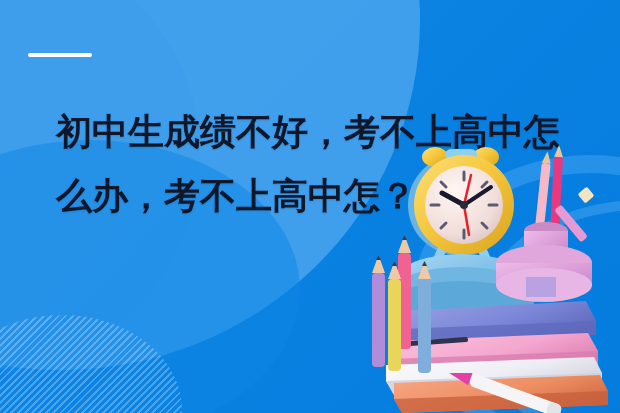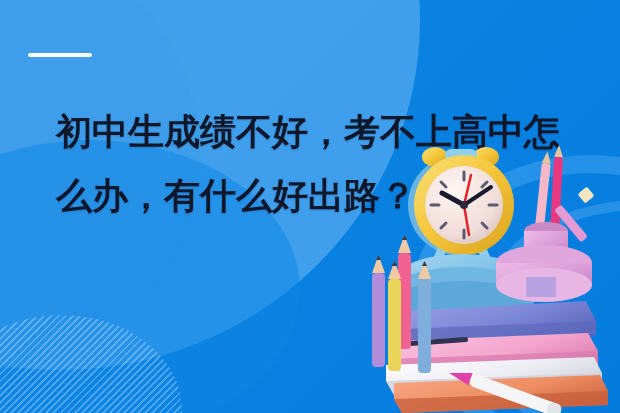--- a/index.html
+++ b/index.html
@@ -117,21 +117,21 @@
   <div class="bg-base"></div>
   <div class="bg-circle-light"></div>
   <div class="bg-wedge-left"></div>
   <div class="bg-band"></div>
   <div class="bg-swoosh"></div>
   <div class="bg-swoosh2"></div>
   <div class="bg-stripes"></div>
 
   <div class="accent-rule"></div>
 
-  <div class="headline"><span>初中生成绩不好，考不上高中怎</span><br><span>么办，有什么好出路？</span></div>
+  <div class="headline"><span>初中生成绩不好，考不上高中怎</span><br><span>么办，考不上高中怎？</span></div>
 
   <svg class="illus" viewBox="0 0 270 270">
     <defs>
       <linearGradient id="gBezel" x1="0" y1="0" x2="1" y2="1">
         <stop offset="0%" stop-color="#FBE07A"></stop>
         <stop offset="45%" stop-color="#F5C73C"></stop>
         <stop offset="100%" stop-color="#D9A31E"></stop>
       </linearGradient>
       <radialGradient id="gFace" cx="38%" cy="32%" r="78%">
         <stop offset="0%" stop-color="#FFF6F2"></stop>

